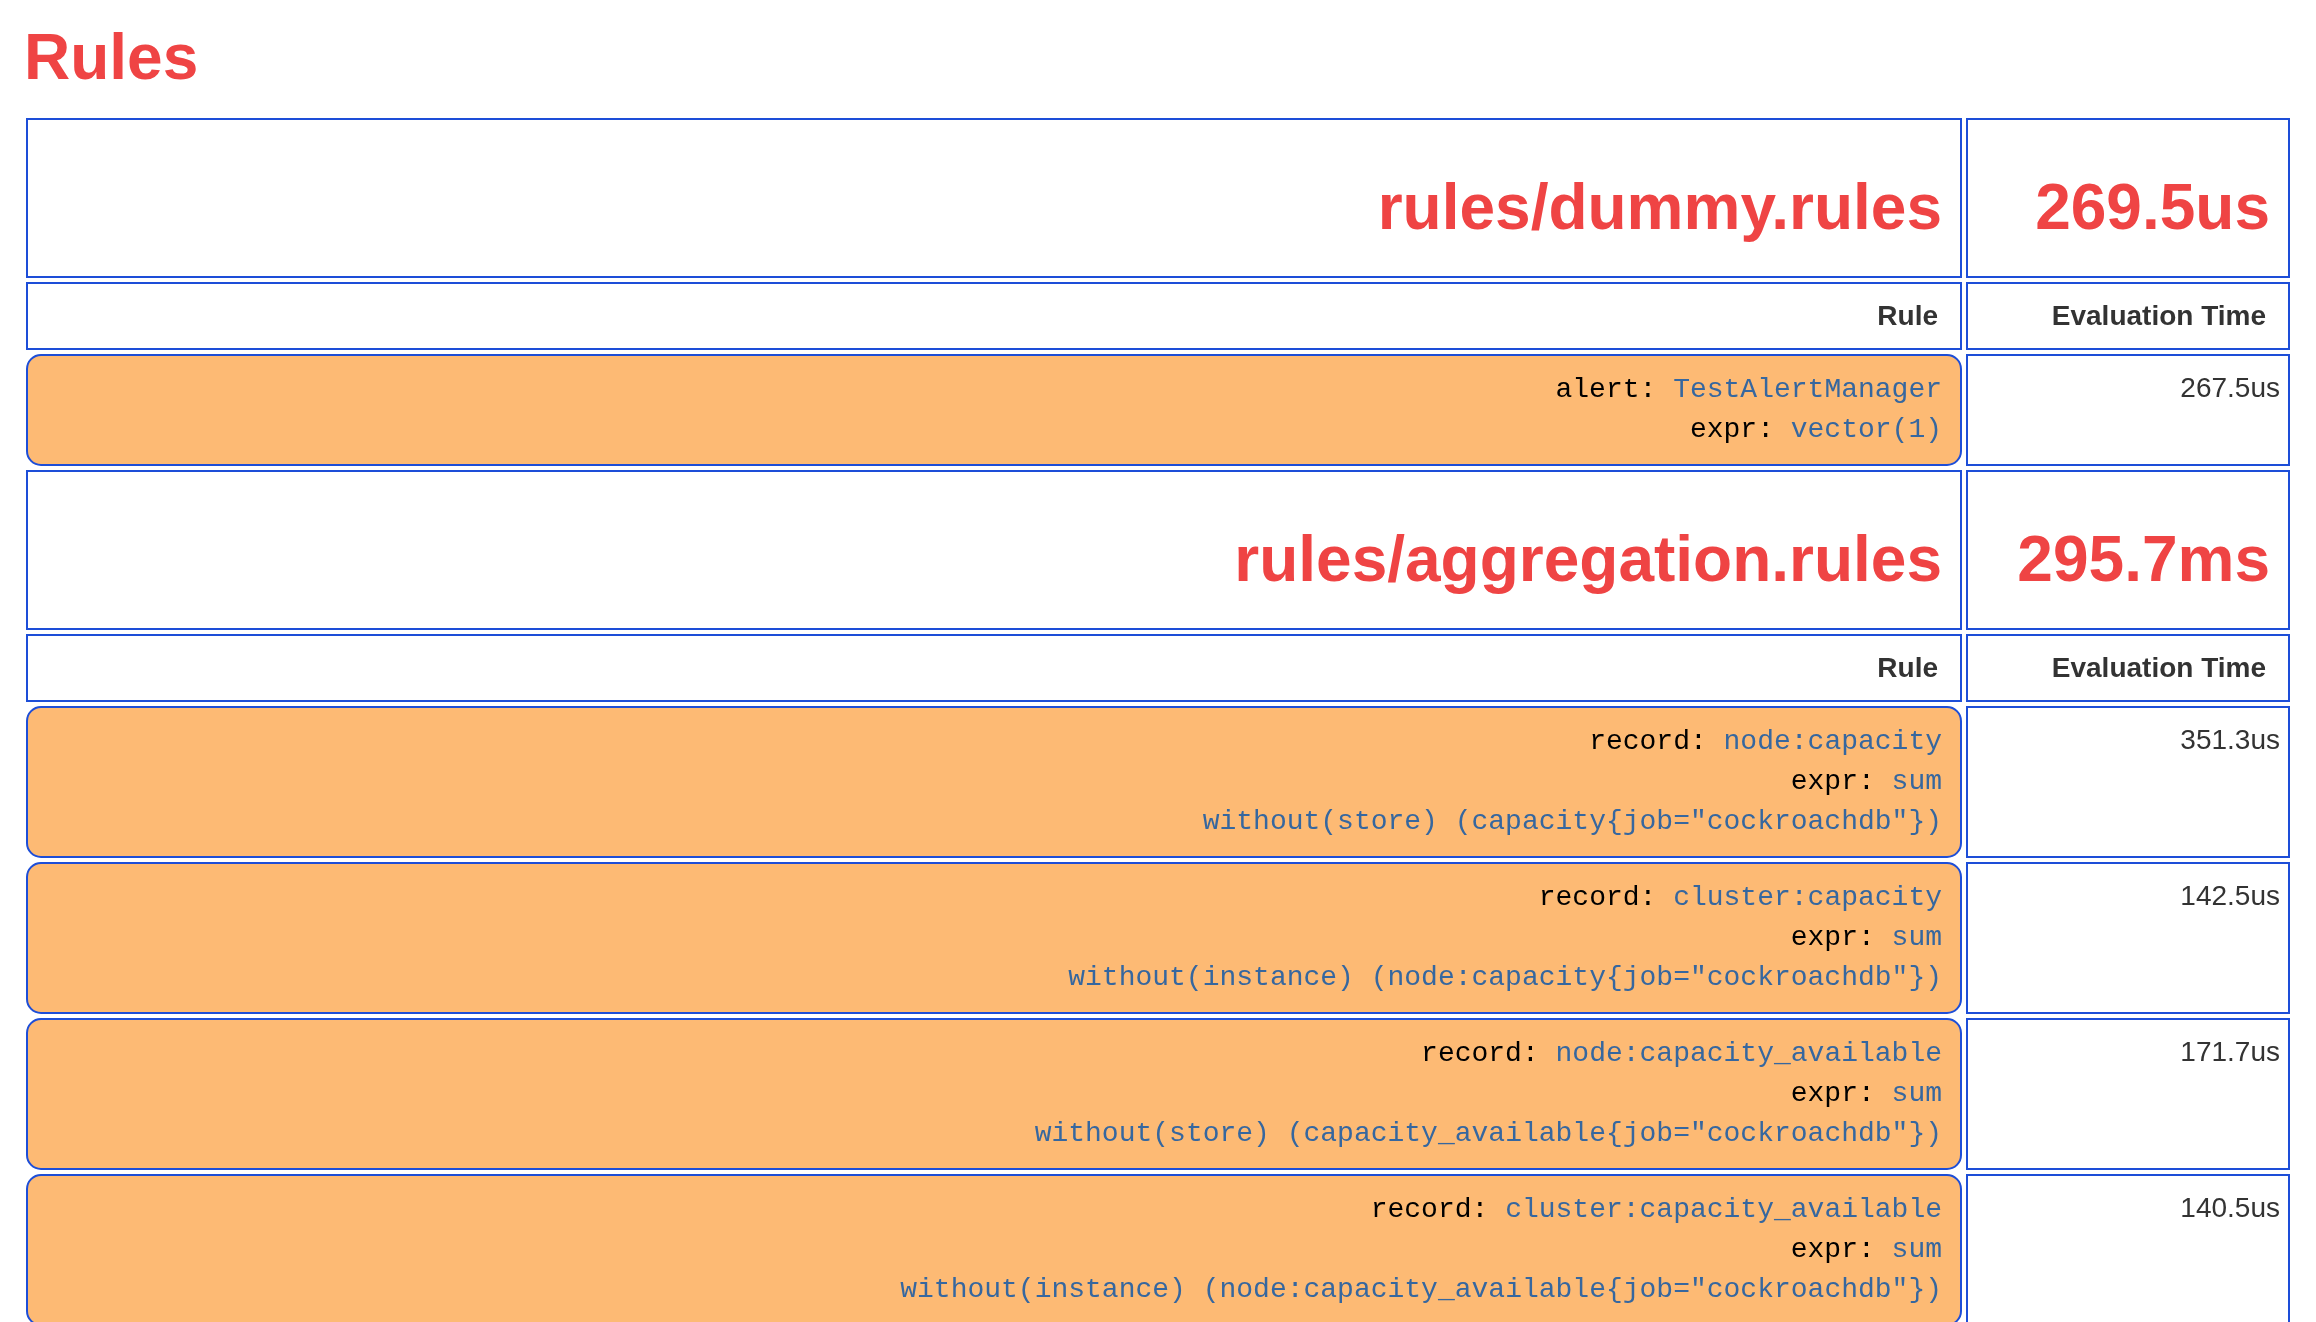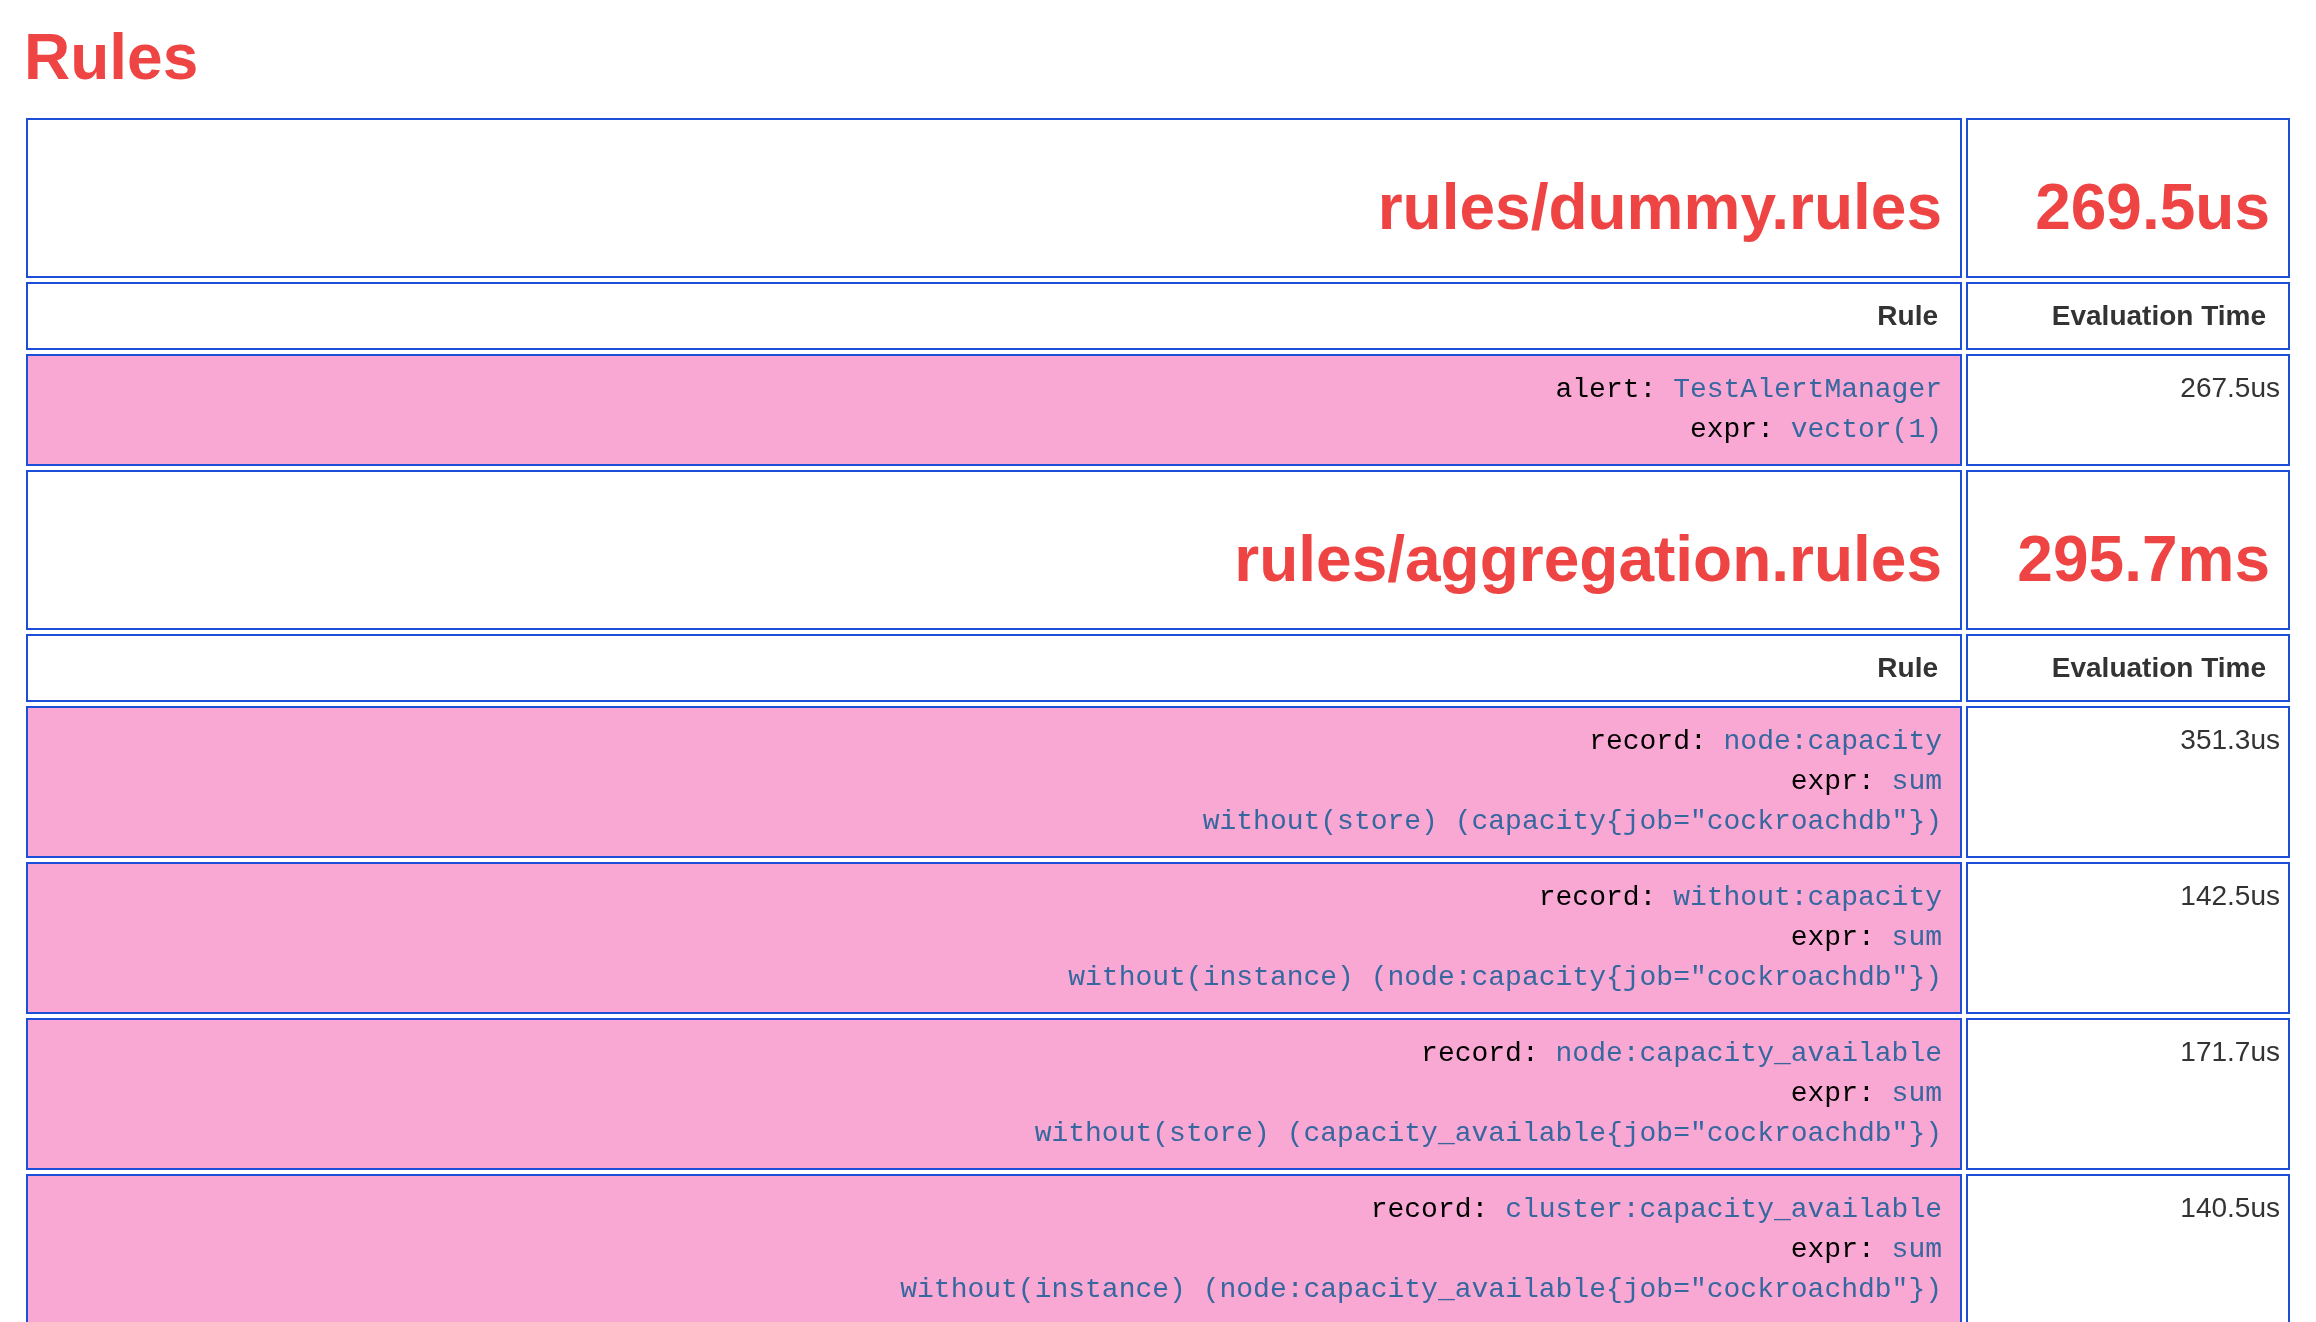--- a/index.html
+++ b/index.html
@@ -44,22 +44,23 @@
     color: #333333;
   }
   td.group-cell {
     padding: 14px 18px;
   }
   .group-title {
     margin: 38px 0 20px;
     white-space: nowrap;
   }
   td.rule-cell {
-    background: #f9a8d4;
+    background: #fdba74;
     padding: 14px 18px;
+    border-radius: 15px;
   }
   td.time-cell {
     padding: 16px 8px;
     font-size: 28px;
     color: #333333;
   }
   pre.rule-code {
     margin: 0;
     font-family: "Liberation Mono", monospace;
     font-size: 28px;
@@ -120,21 +121,21 @@
       <tr>
         <td class="rule-cell">
             <pre class="rule-code"><span>record:</span> <a class="lnk" href="#">node:capacity</a>
 <span>expr:</span> <a class="lnk" href="#">sum
   without(store) (capacity{job="cockroachdb"})</a></pre>
           </td>
         <td class="time-cell">351.3us</td>
       </tr>
       <tr>
         <td class="rule-cell">
-            <pre class="rule-code"><span>record:</span> <a class="lnk" href="#">without:capacity</a>
+            <pre class="rule-code"><span>record:</span> <a class="lnk" href="#">cluster:capacity</a>
 <span>expr:</span> <a class="lnk" href="#">sum
   without(instance) (node:capacity{job="cockroachdb"})</a></pre>
           </td>
         <td class="time-cell">142.5us</td>
       </tr>
       <tr>
         <td class="rule-cell">
             <pre class="rule-code"><span>record:</span> <a class="lnk" href="#">node:capacity_available</a>
 <span>expr:</span> <a class="lnk" href="#">sum
   without(store) (capacity_available{job="cockroachdb"})</a></pre>

